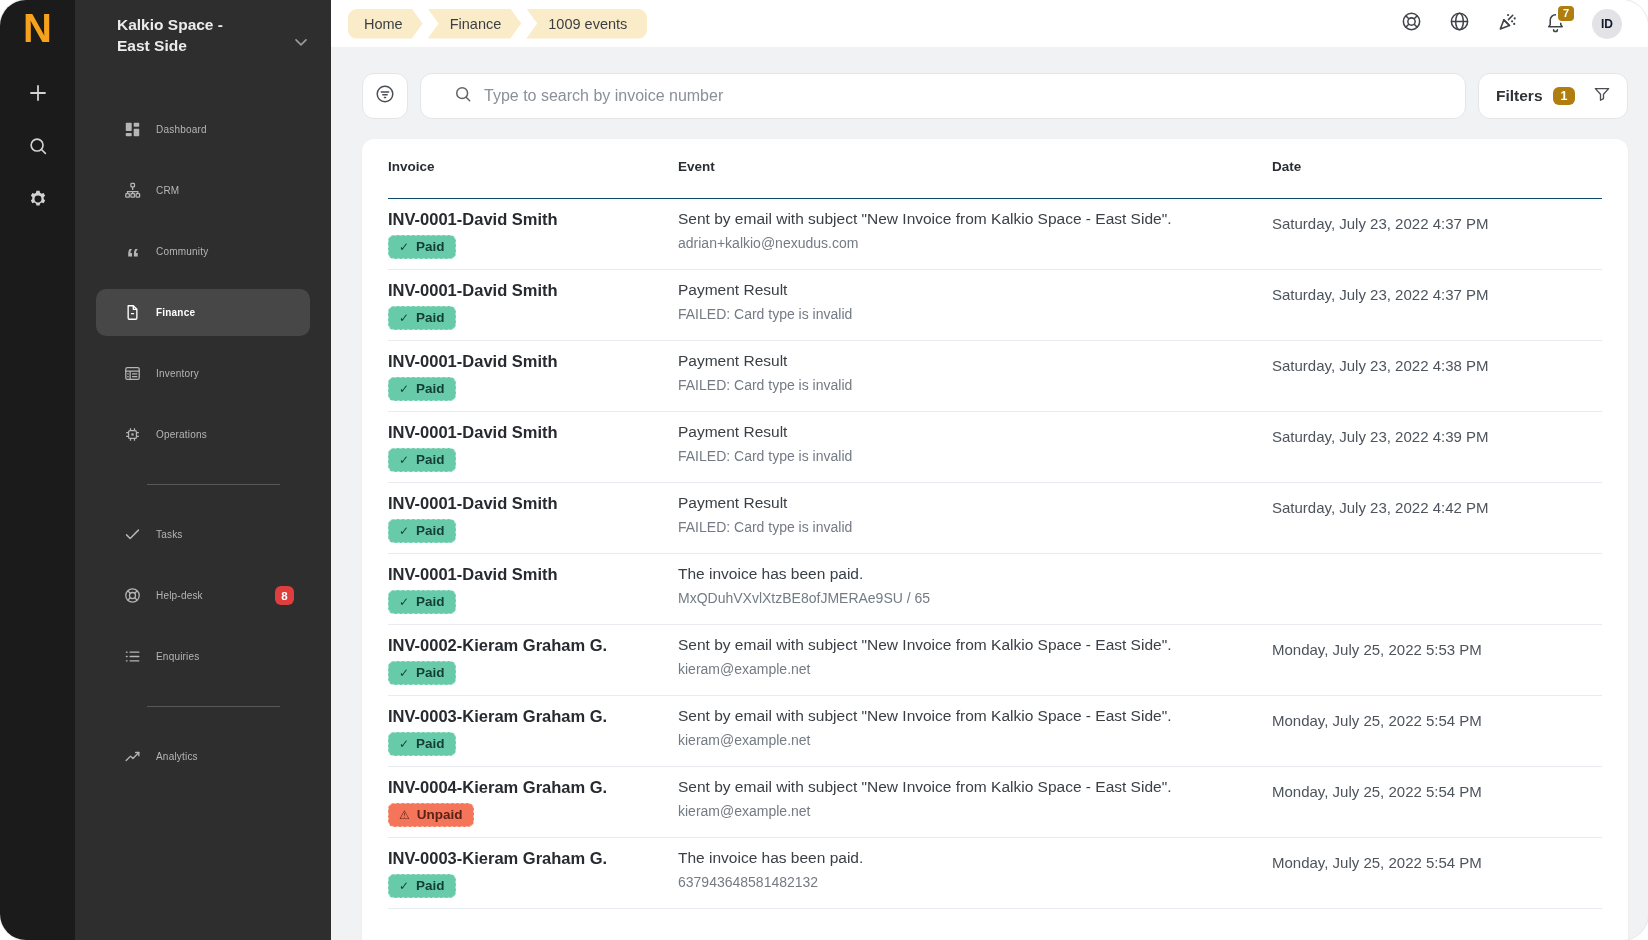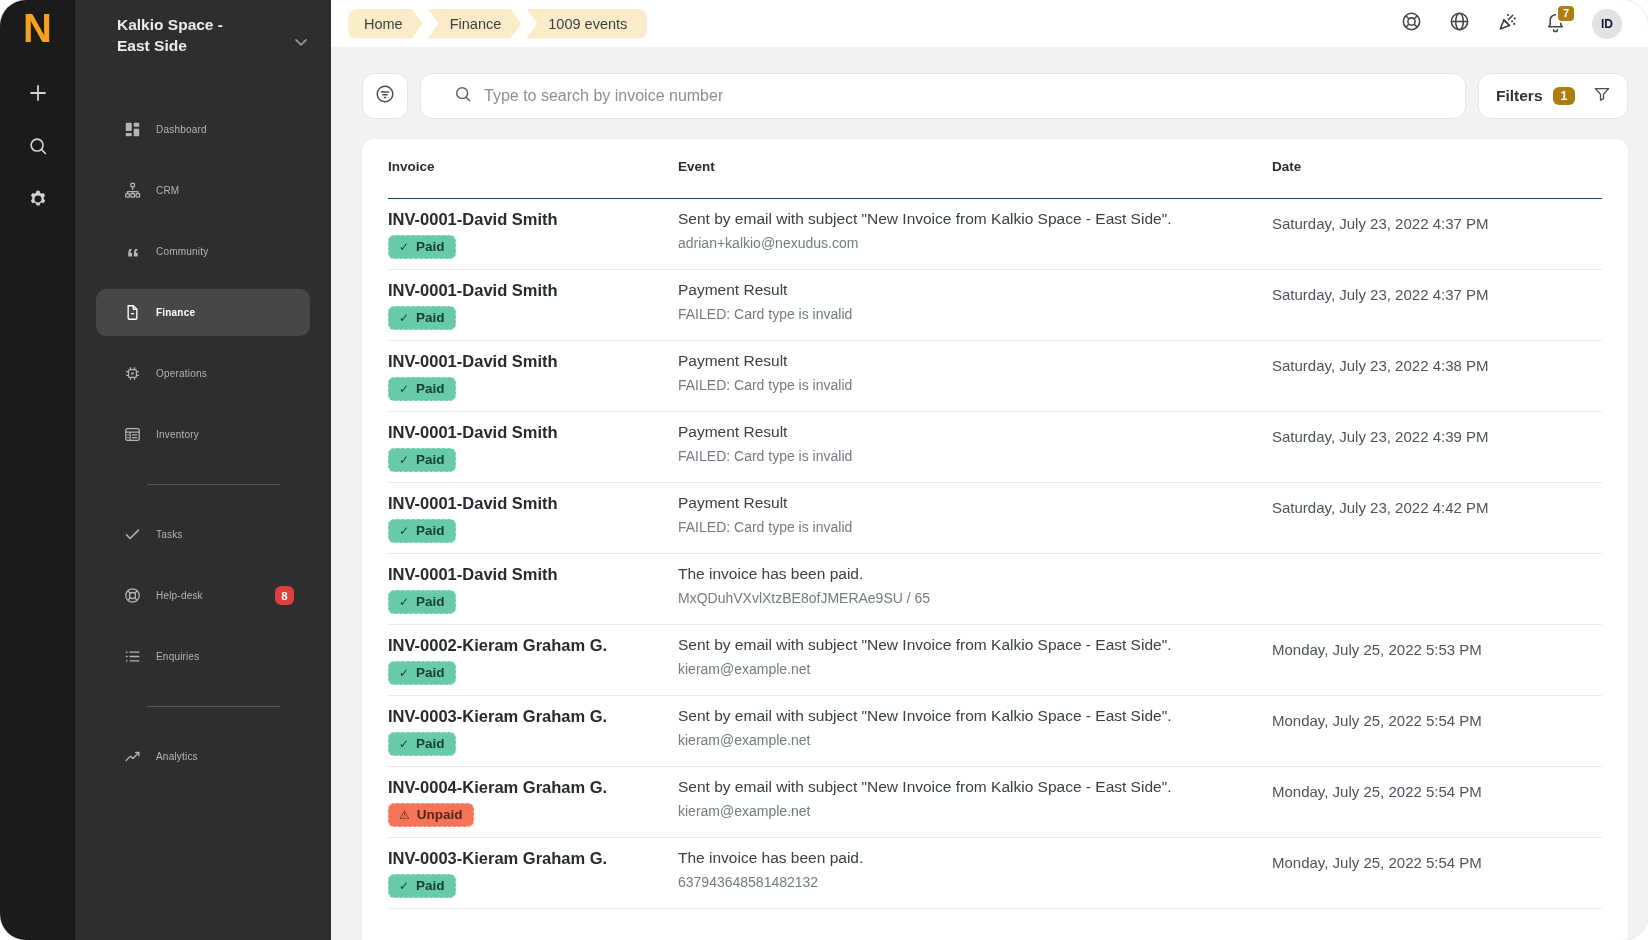--- a/index.html
+++ b/index.html
@@ -151,36 +151,36 @@
         <span class="nav-icon">
             <svg width="19" height="19" viewBox="0 0 24 24" fill="none" stroke="currentColor" stroke-width="1.7" stroke-linejoin="round">
               <path d="M6.5 3.5H13l4.5 4.5v11a1.5 1.5 0 0 1-1.5 1.5H8a1.5 1.5 0 0 1-1.5-1.5v-14z"></path>
               <path d="M13 3.5V8h4.5M10 13.5h4"></path>
             </svg>
           </span>
         <span class="nav-label">Finance</span>
       </div>
       <div class="nav-item">
         <span class="nav-icon">
+            <svg width="19" height="19" viewBox="0 0 24 24" fill="none" stroke="currentColor" stroke-width="1.6" stroke-linecap="round">
+              <rect x="3.5" y="4.5" width="17" height="15" rx="2"></rect>
+              <path d="M3.5 9h17M9 9v10.5M12 12.5h5.5M12 16h5.5M6 12.5h.6M6 16h.6"></path>
+            </svg>
+          </span>
+        <span class="nav-label">Inventory</span>
+      </div>
+      <div class="nav-item">
+        <span class="nav-icon">
             <svg width="19" height="19" viewBox="0 0 24 24" fill="none" stroke="currentColor" stroke-width="1.6">
               <rect x="7" y="7" width="10" height="10" rx="2"></rect>
               <rect x="10.6" y="10.6" width="2.8" height="2.8" fill="currentColor" stroke="none"></rect>
               <path d="M9.5 7V4M14.5 7V4M9.5 20v-3M14.5 20v-3M7 9.5H4M7 14.5H4M20 9.5h-3M20 14.5h-3"></path>
             </svg>
           </span>
         <span class="nav-label">Operations</span>
-      </div>
-      <div class="nav-item">
-        <span class="nav-icon">
-            <svg width="19" height="19" viewBox="0 0 24 24" fill="none" stroke="currentColor" stroke-width="1.6" stroke-linecap="round">
-              <rect x="3.5" y="4.5" width="17" height="15" rx="2"></rect>
-              <path d="M3.5 9h17M9 9v10.5M12 12.5h5.5M12 16h5.5M6 12.5h.6M6 16h.6"></path>
-            </svg>
-          </span>
-        <span class="nav-label">Inventory</span>
       </div>
 
       <div class="nav-divider"></div>
 
       <div class="nav-item">
         <span class="nav-icon">
             <svg width="19" height="19" viewBox="0 0 24 24" fill="none" stroke="currentColor" stroke-width="1.9" stroke-linecap="round" stroke-linejoin="round">
               <path d="M4.5 12.5 9 17 19.5 6.5"></path>
             </svg>
           </span>

